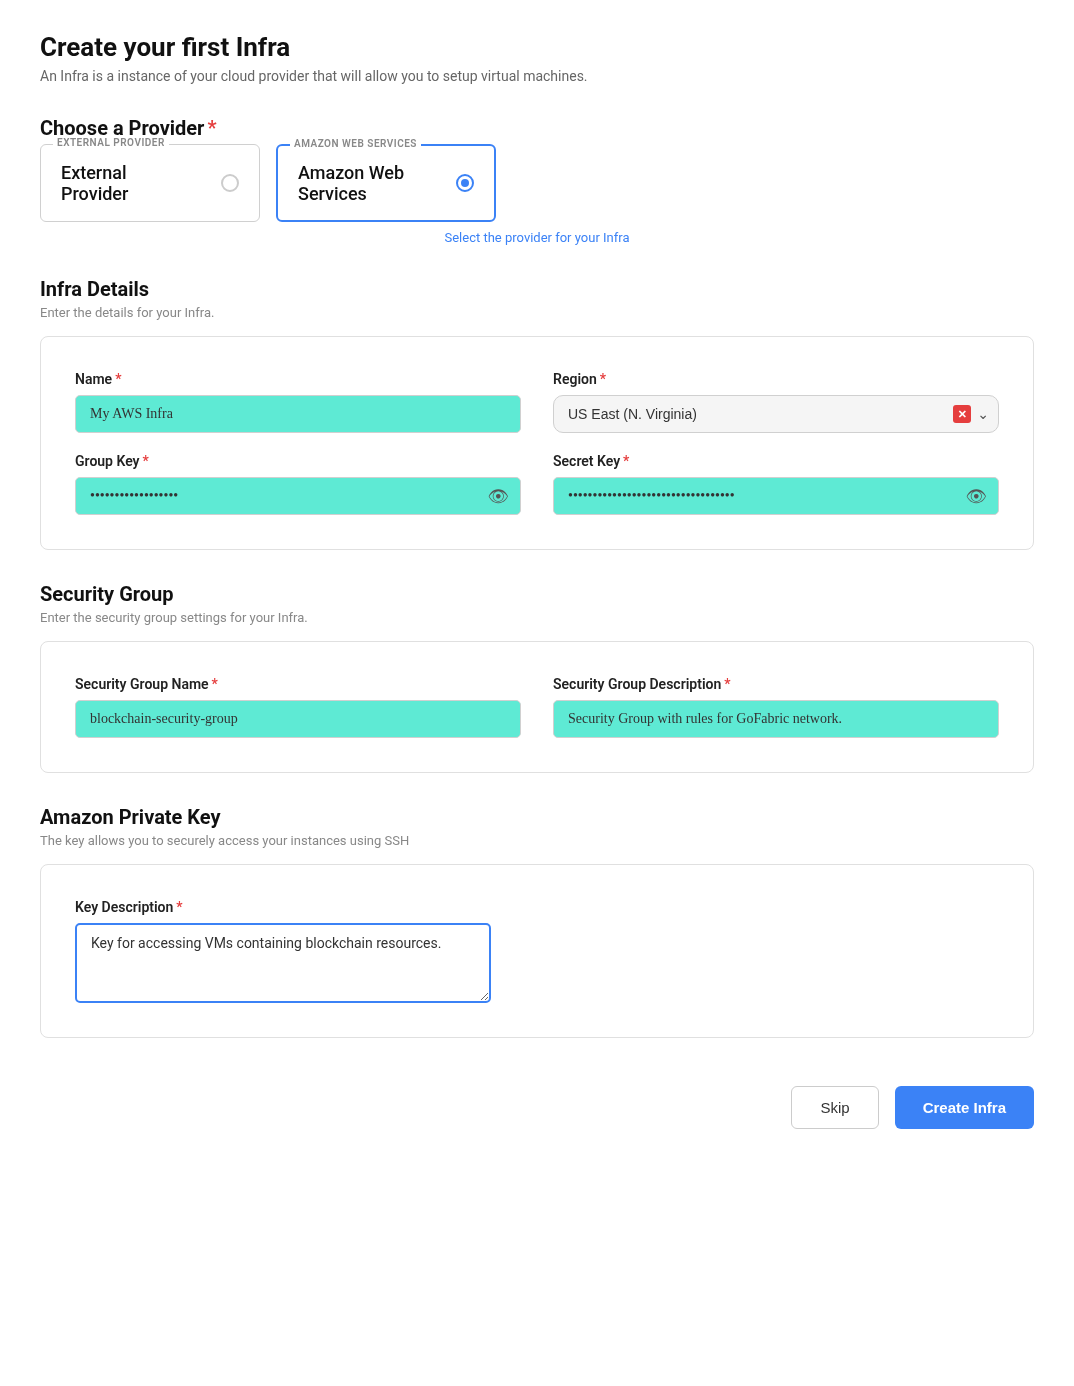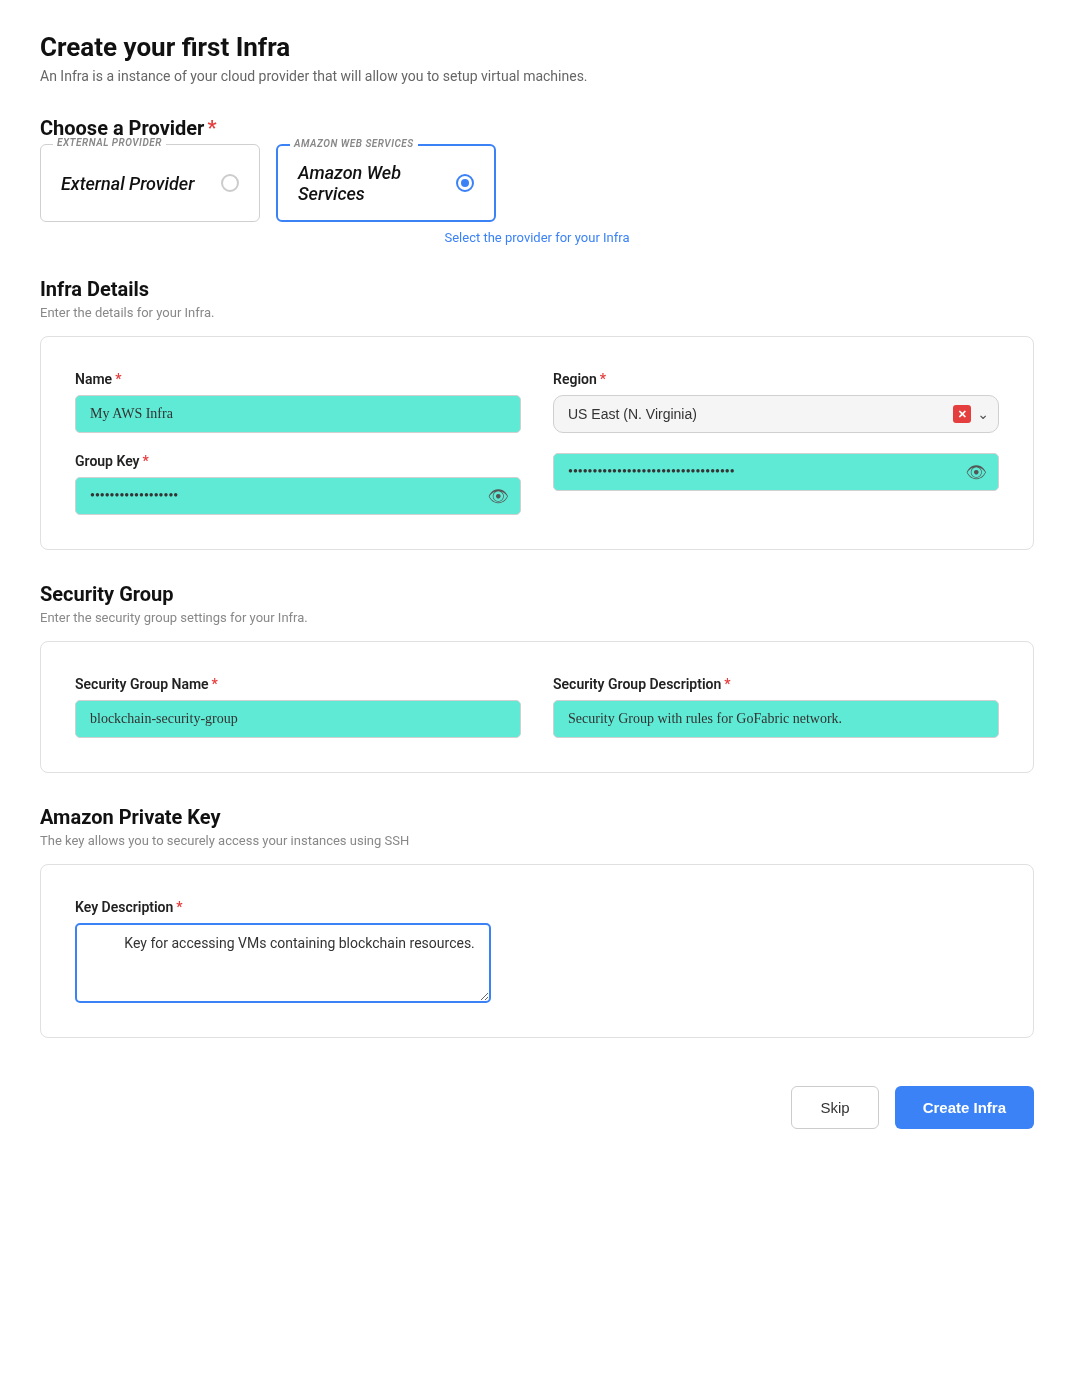--- a/index.html
+++ b/index.html
@@ -56,21 +56,20 @@
     .provider-card {
       border: 1.5px solid #d0d0d0;
       border-radius: 6px;
       padding: 16px 20px;
       width: 220px;
       cursor: pointer;
       position: relative;
       display: flex;
       align-items: center;
       gap: 26px;
-      font-style: italic;
     }
 
     .provider-card.selected {
       border-color: #3b82f6;
       border-width: 2px;
     }
 
     .provider-card-label-small {
       font-size: 10px;
       font-weight: 600;
@@ -232,21 +231,20 @@
       border-radius: 5px;
       padding: 10px 14px;
       font-size: 14px;
       color: #333;
       background: #fff;
       resize: vertical;
       width: 100%;
       min-height: 80px;
       outline: none;
       font-family: inherit;
-      text-align: right;
     }
 
     
     .action-bar {
       display: flex;
       justify-content: flex-end;
       gap: 16px;
       margin-top: 32px;
       padding-top: 16px;
     }
@@ -341,20 +339,23 @@
       <div class="form-group">
         <label class="form-label">
           <span>Group Key</span><span class="required">*</span>
         </label>
         <div class="form-input-wrapper">
           <input class="form-input" type="password" value="••••••••••••••••••" style="">
           <span class="eye-icon">👁</span>
         </div>
       </div>
       <div class="form-group">
+        <label class="form-label">
+          <span>Secret Key</span><span class="required">*</span>
+        </label>
         <div class="form-input-wrapper">
           <input class="form-input" type="password" value="••••••••••••••••••••••••••••••••••" style="">
           <span class="eye-icon">👁</span>
         </div>
       </div>
     </div>
   </div>
 </div>
 
 <div class="section-block">

